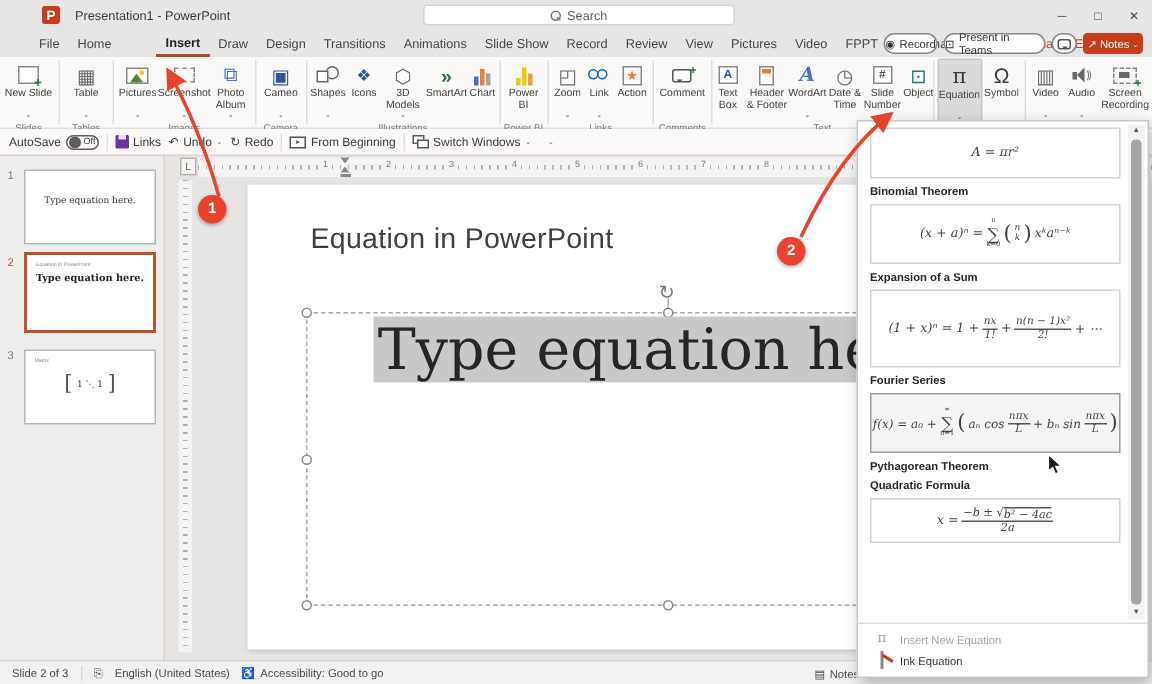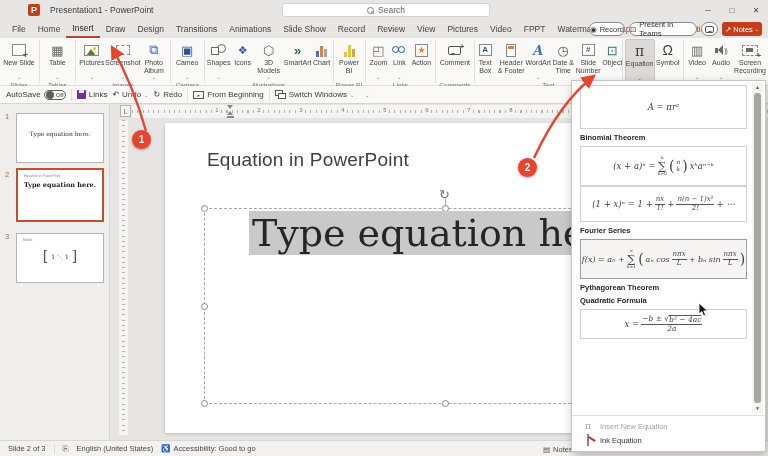--- a/index.html
+++ b/index.html
@@ -14,22 +14,22 @@
   .searchbox { position:absolute; left:282px; top:3px; width:208px; height:14px; background:#fff; border:1px solid #d6d2d0; border-radius:3px; display:flex; align-items:center; justify-content:center; gap:4px; font-size:8.5px; color:#605e5c; }
   .search-glass { position:relative; width:7px; height:7px; }
   .search-glass::before { content:''; position:absolute; width:5px; height:5px; border:1px solid #777; border-radius:50%; }
   .search-glass::after { content:''; position:absolute; width:3px; height:1px; background:#777; left:4px; top:5.5px; transform:rotate(45deg); }
   .winbtns { position:absolute; right:0; top:0; height:20px; display:flex; }
   .winbtn { width:24px; height:20px; font-size:8px; color:#444; display:flex; align-items:center; justify-content:center; }
 
   
   #menubar { position:absolute; top:20px; left:0; right:0; height:18px; background:#e8e6e4; display:flex; align-items:center; font-size:8.5px; color:#444; }
   .mtab { padding:0 6px; height:18px; display:flex; align-items:center; position:relative; white-space:nowrap; }
-  .mtab:first-child { margin-left:6px; }
-  .mtab.sel { color:#252423; border-bottom:2px solid var(--accent,#b7472a); font-weight:normal; }
+  .mtab:first-child { margin-left:20px; }
+  .mtab.sel { color:#252423; border-bottom:2px solid var(--accent,#b7472a); font-weight:bold;margin-left:24px; }
   .mtab.ctx { color:var(--accent,#c43e1c); }
   .pill { position:absolute; top:2px; height:14px; border:1px solid #8a8886; border-radius:7px; background:#fdfdfd; display:flex; align-items:center; justify-content:center; gap:3px; font-size:7.5px; color:#333; }
   .sharebtn { position:absolute; left:722px; top:2px; width:40px; height:14px; background:var(--share,#c43e1c); border-radius:3px; color:#fff; font-size:7.5px; display:flex; align-items:center; justify-content:center; gap:2px; }
   .bubble { width:9px; height:7px; border:1px solid #555; border-radius:2px; position:relative; }
   .bubble::after { content:''; position:absolute; left:1.5px; bottom:-3.5px; border:2px solid transparent; border-top-color:#555; }
 
   
   #ribbon { position:absolute; top:38px; left:0; right:0; height:48px; background:#faf9f8; display:flex; align-items:stretch; border-bottom:1px solid #e1dfdd; }
   .rgroup { display:flex; flex-direction:column; align-items:center; padding:1px 1px 0 1px; position:relative; }
   .rgroup-items { display:flex; flex:1; align-items:flex-start; }
@@ -568,21 +568,21 @@
         <span class="handle" style="right:-4px;top:-4px"></span>
         <span class="handle" style="right:-4px;bottom:-4px"></span>
         <div id="eqtext"><span>Type equation here.</span></div>
       </div>
     </div>
   </div>
 
   <div id="eqpanel">
     <div id="eqlist">
       <div class="sec">
-        <div class="eq-box" style="height:44px">
+        <div class="eq-box" style="height:34px">
           <span class="math">A = πr²</span>
         </div>
       </div>
       <div class="sec">
         <div class="sec-title">Binomial Theorem</div>
         <div class="eq-box" style="height:40px">
           <span class="math">(x + a)ⁿ =</span>
           <span class="sum">
               <span class="lim">n</span>
               <span class="sym">∑</span>
@@ -591,21 +591,22 @@
           <span class="bigp">(</span>
           <span class="binom">
               <span>n</span>
               <span>k</span>
             </span>
           <span class="bigp">)</span>
           <span class="math">xᵏaⁿ⁻ᵏ</span>
         </div>
       </div>
       <div class="sec">
-        <div class="eq-box" style="height:36px">
+        <div class="sec-title">Expansion of a Sum</div>
+        <div class="eq-box" style="height:52px">
           <span class="math">(1 + x)ⁿ = 1 +</span>
           <span class="frac">
               <span class="num">nx</span>
               <span>1!</span>
             </span>
           <span class="math">+</span>
           <span class="frac">
               <span class="num">n(n − 1)x²</span>
               <span>2!</span>
             </span>

